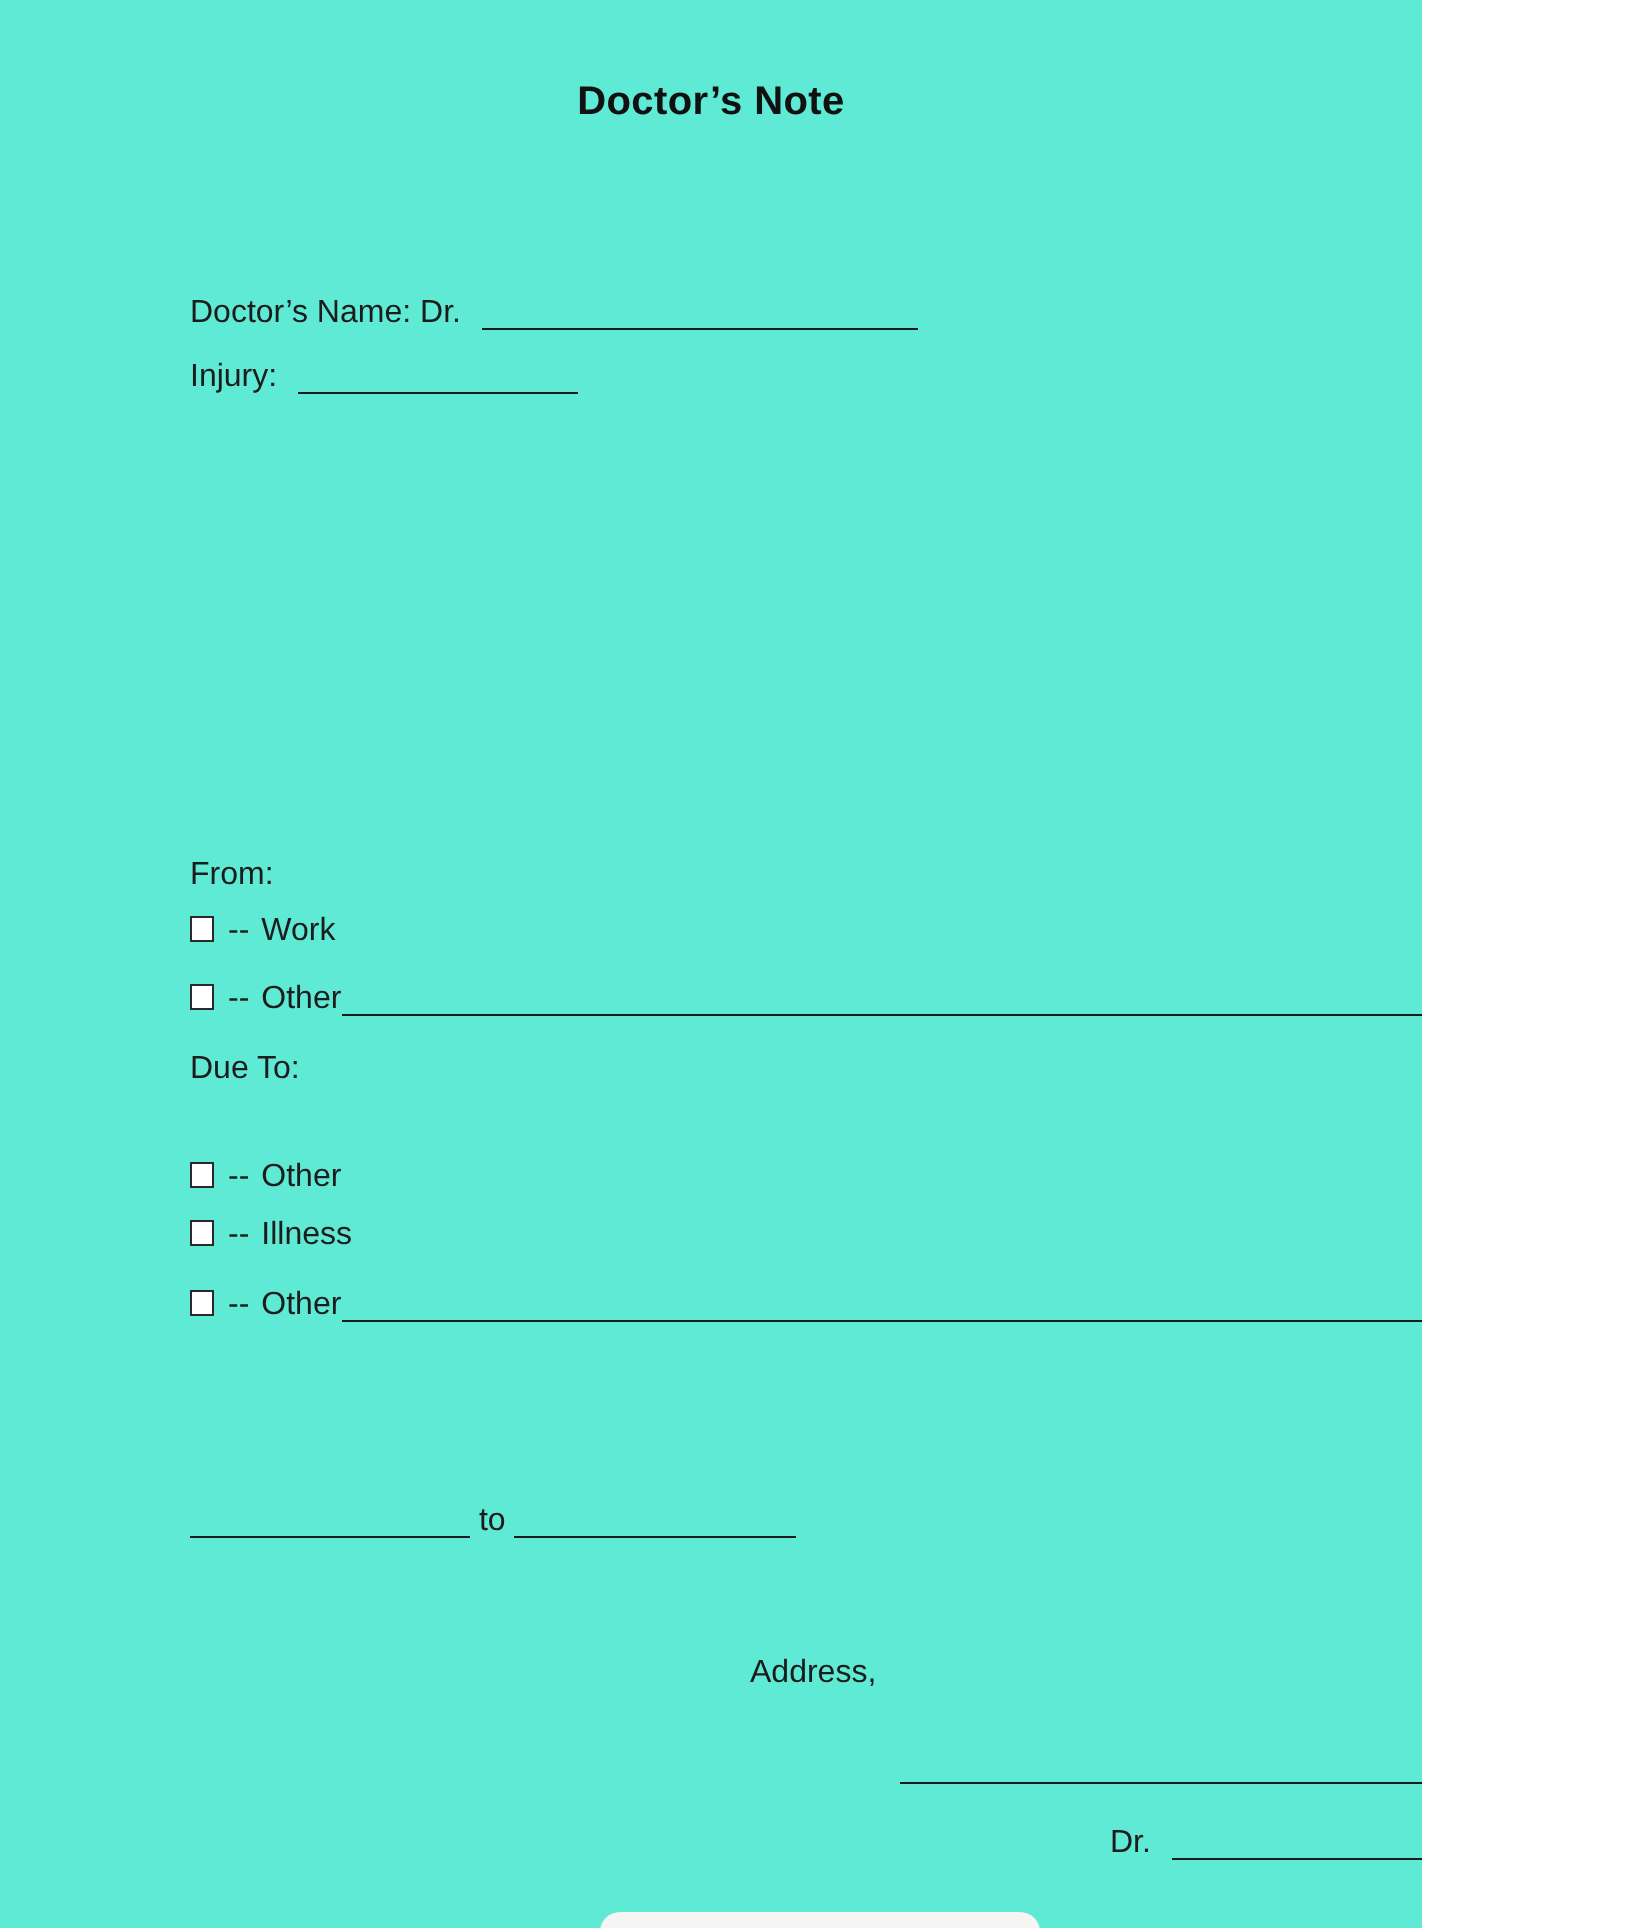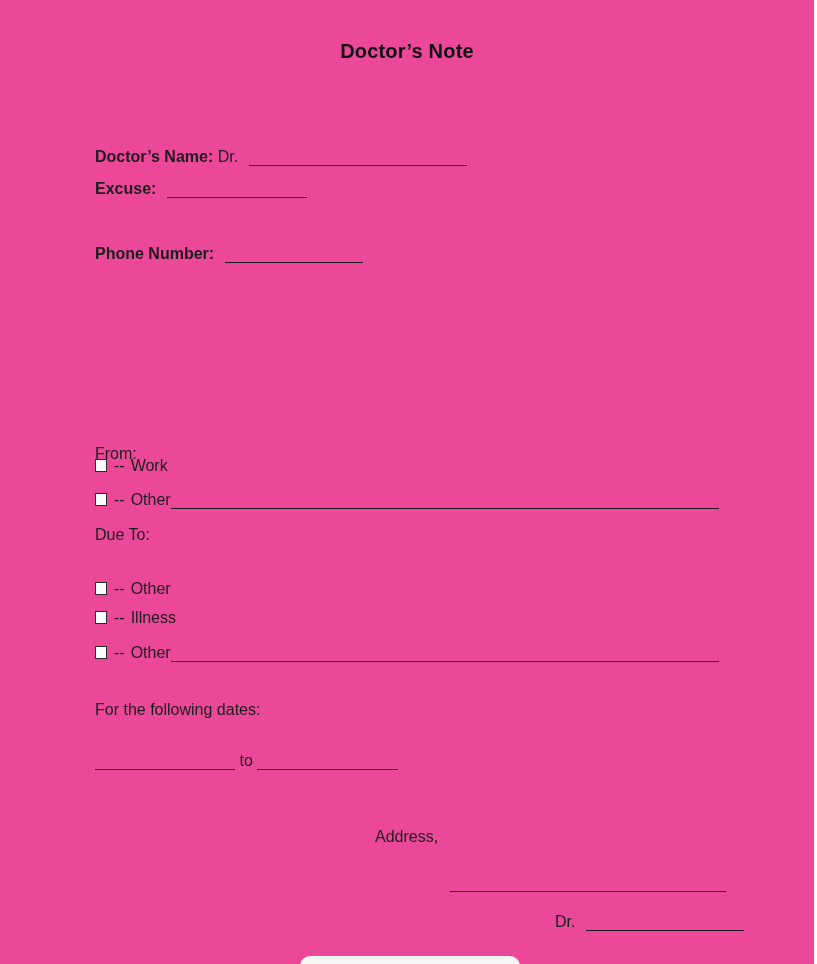--- a/index.html
+++ b/index.html
@@ -1,31 +1,31 @@
 <!DOCTYPE html>
 <html><head>
 <meta charset="utf-8">
 <style>
   html,body{margin:0;padding:0;background:#ffffff;}
   .page{
     position:relative;
-    width:814px;height:964px;
-    background:#ec4899;
+    width:711px;height:964px;
+    background:#5eead4;
     font-family:"Liberation Sans", sans-serif;
     font-size:16px;
     color:#1c1c1c;
     overflow:hidden;
   }
   .line{position:absolute;left:95px;white-space:nowrap;line-height:22px;}
   .title{
     position:absolute;left:0;top:40px;width:100%;
     text-align:center;font-weight:700;font-size:20px;color:#111;
     letter-spacing:0.2px;
   }
-  .b{font-weight:700;}
+  .b{font-weight:400;}
   .blank{
     display:inline-block;
     border-bottom:1.6px solid #1c1c1c;
     height:10px;
     vertical-align:-4px;
   }
   .cb{
     display:inline-block;
     width:10px;height:11px;
     border:1.3px solid #2a2a2a;
@@ -53,33 +53,29 @@
 
   <div class="title">Doctor’s Note</div>
 
   <div class="line" style="top:146px">
     <span class="b">Doctor’s Name:</span>
     <span>Dr.</span>
     <span class="gap"></span><span class="blank" style="width:218px"></span>
   </div>
 
   <div class="line" style="top:178px">
-    <span class="b">Excuse:</span>
+    <span class="b">Injury:</span>
     <span class="gap"></span><span class="blank" style="width:140px"></span>
   </div>
 
 
-  <div class="line" style="top:243px">
-    <span class="b">Phone Number:</span>
-    <span class="gap"></span><span class="blank" style="width:138px"></span>
-  </div>
 
 
 
-  <div class="line" style="top:443px">From:</div>
+  <div class="line" style="top:427px">From:</div>
 
   <div class="line" style="top:455px">
     <span class="cb"></span><span class="pref">--</span><span>Work</span>
   </div>
 
   <div class="line" style="top:489px">
     <span class="cb"></span><span class="pref">--</span><span>Other</span><span class="blank" style="width:548px"></span>
   </div>
 
   <div class="line" style="top:524px">Due To:</div>
@@ -89,21 +85,20 @@
   </div>
 
   <div class="line" style="top:607px">
     <span class="cb"></span><span class="pref">--</span><span>Illness</span>
   </div>
 
   <div class="line" style="top:642px">
     <span class="cb"></span><span class="pref">--</span><span>Other</span><span class="blank" style="width:548px"></span>
   </div>
 
-  <div class="line" style="top:699px">For the following dates:</div>
 
   <div class="line" style="top:750px">
     <span class="blank" style="width:140px"></span>
     <span>to</span>
     <span class="blank" style="width:141px"></span>
   </div>
 
   <div class="line" style="left:375px;top:826px">Address,</div>
 
   <div class="sig-rule"></div>

